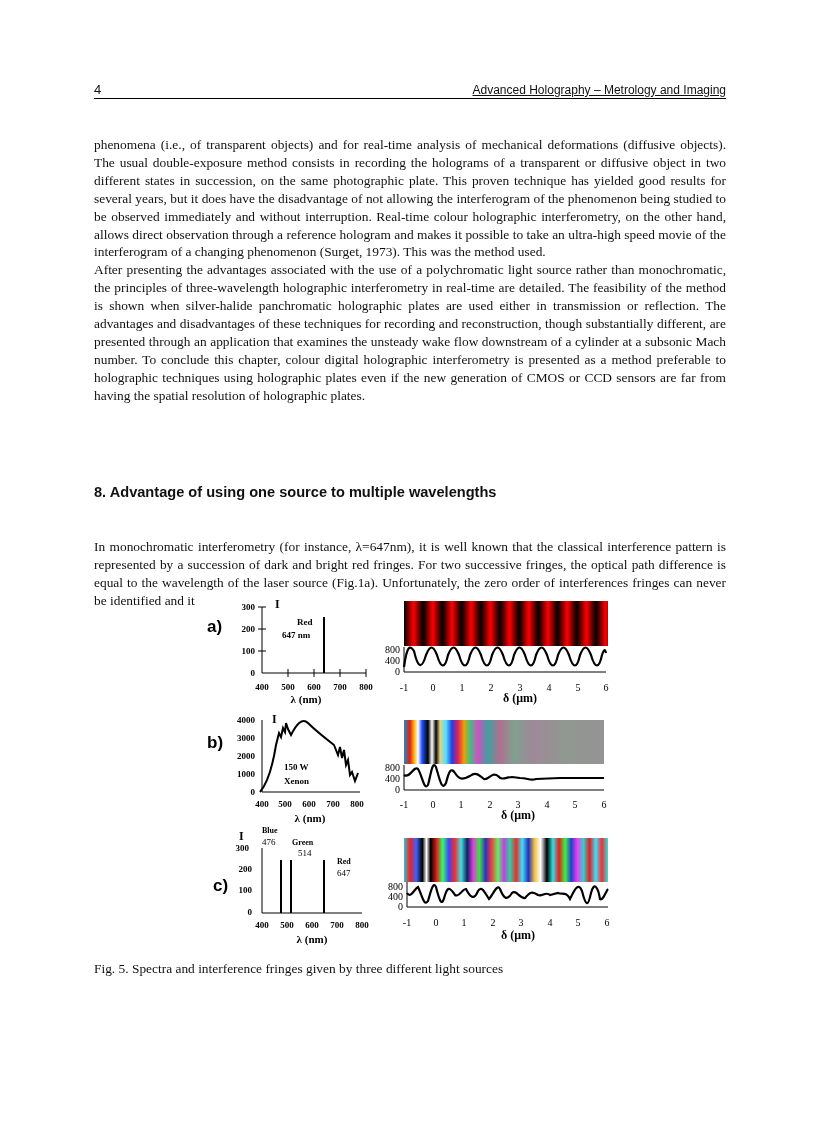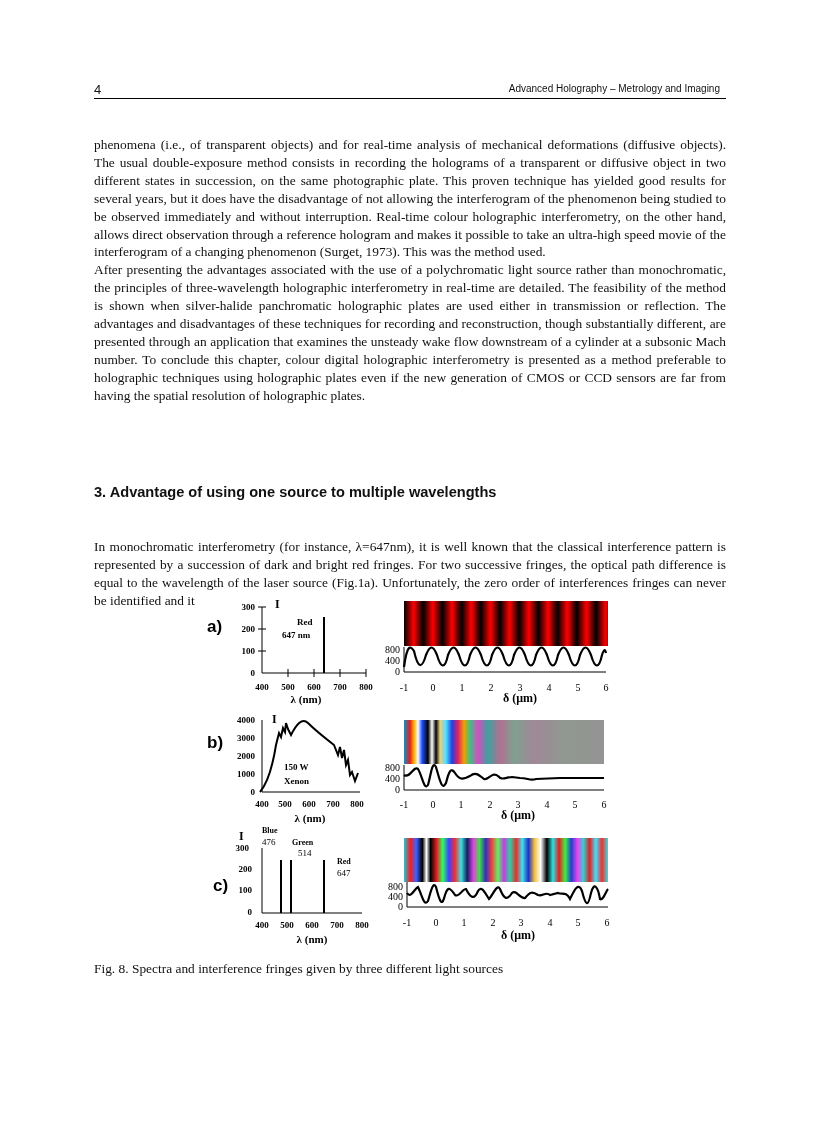--- a/index.html
+++ b/index.html
@@ -1,40 +1,40 @@
 <!DOCTYPE html>
 <html><head>
 <meta charset="utf-8">
 <style>
   html,body{margin:0;padding:0;background:#fff;}
   body{width:816px;height:1123px;position:relative;overflow:hidden;font-family:"Liberation Serif",serif;color:#111;}
   .hdr{position:absolute;left:94px;top:82px;width:632px;height:16px;border-bottom:1.5px solid #000;font-family:"Liberation Sans",sans-serif;}
   .hdr .pg{position:absolute;left:0;top:0;font-size:13px;}
-  .hdr .title{position:absolute;right:6px;top:1px;font-size:10px;}
+  .hdr .title{position:absolute;right:0;top:1px;font-size:12px;text-decoration:underline;}
   .body-text{position:absolute;left:94px;width:632px;font-size:13.4px;line-height:17.9px;text-align:justify;margin-top:28px;}
   .body-text p{margin:0;}
   .h2{position:absolute;left:94px;top:484px;font-family:"Liberation Sans",sans-serif;font-weight:bold;font-size:14.6px;}
   .caption{position:absolute;left:94px;top:961px;font-size:13.4px;}
   svg text{font-family:"Liberation Serif",serif;}
   .sans{font-family:"Liberation Sans",sans-serif;}
 </style>
 </head>
 <body>
 
 <div class="hdr">
   <span class="pg">4</span>
   <span class="title">Advanced Holography – Metrology and Imaging</span>
 </div>
 
 <div class="body-text" style="top:108px;">
   <p>phenomena (i.e., of transparent objects) and for real-time analysis of mechanical deformations (diffusive objects). The usual double-exposure method consists in recording the holograms of a transparent or diffusive object in two different states in succession, on the same photographic plate. This proven technique has yielded good results for several years, but it does have the disadvantage of not allowing the interferogram of the phenomenon being studied to be observed immediately and without interruption. Real-time colour holographic interferometry, on the other hand, allows direct observation through a reference hologram and makes it possible to take an ultra-high speed movie of the interferogram of a changing phenomenon (Surget, 1973). This was the method used.</p>
   <p>After presenting the advantages associated with the use of a polychromatic light source rather than monochromatic, the principles of three-wavelength holographic interferometry in real-time are detailed. The feasibility of the method is shown when silver-halide panchromatic holographic plates are used either in transmission or reflection. The advantages and disadvantages of these techniques for recording and reconstruction, though substantially different, are presented through an application that examines the unsteady wake flow downstream of a cylinder at a subsonic Mach number. To conclude this chapter, colour digital holographic interferometry is presented as a method preferable to holographic techniques using holographic plates even if the new generation of CMOS or CCD sensors are far from having the spatial resolution of holographic plates.</p>
 </div>
 
-<div class="h2">3. Advantage of using one source to multiple wavelengths</div>
+<div class="h2">8. Advantage of using one source to multiple wavelengths</div>
 
 <div class="body-text" style="top:510px;">
   <p>In monochromatic interferometry (for instance, λ=647nm), it is well known that the classical interference pattern is represented by a succession of dark and bright red fringes. For two successive fringes, the optical path difference is equal to the wavelength of the laser source (Fig.1a). Unfortunately, the zero order of interferences fringes can never be identified and it</p>
 </div>
 
 <svg width="816" height="360" style="position:absolute;left:0;top:595px;">
   <defs>
     <linearGradient id="redFr" x1="0" x2="1">
       <stop offset="0" stop-color="#000"></stop>
         <stop offset="0.5" stop-color="#f00"></stop>
@@ -232,13 +232,13 @@
     <text x="464" y="331" text-anchor="middle">1</text>
     <text x="493" y="331" text-anchor="middle">2</text>
     <text x="521" y="331" text-anchor="middle">3</text>
     <text x="550" y="331" text-anchor="middle">4</text>
     <text x="578" y="331" text-anchor="middle">5</text>
     <text x="607" y="331" text-anchor="middle">6</text>
     <text x="518" y="344" text-anchor="middle" font-size="12" font-weight="bold">δ (μm)</text>
   </g>
 </svg>
 
-<div class="caption">Fig. 8. Spectra and interference fringes given by three different light sources</div>
+<div class="caption">Fig. 5. Spectra and interference fringes given by three different light sources</div>
 
 </body></html>

